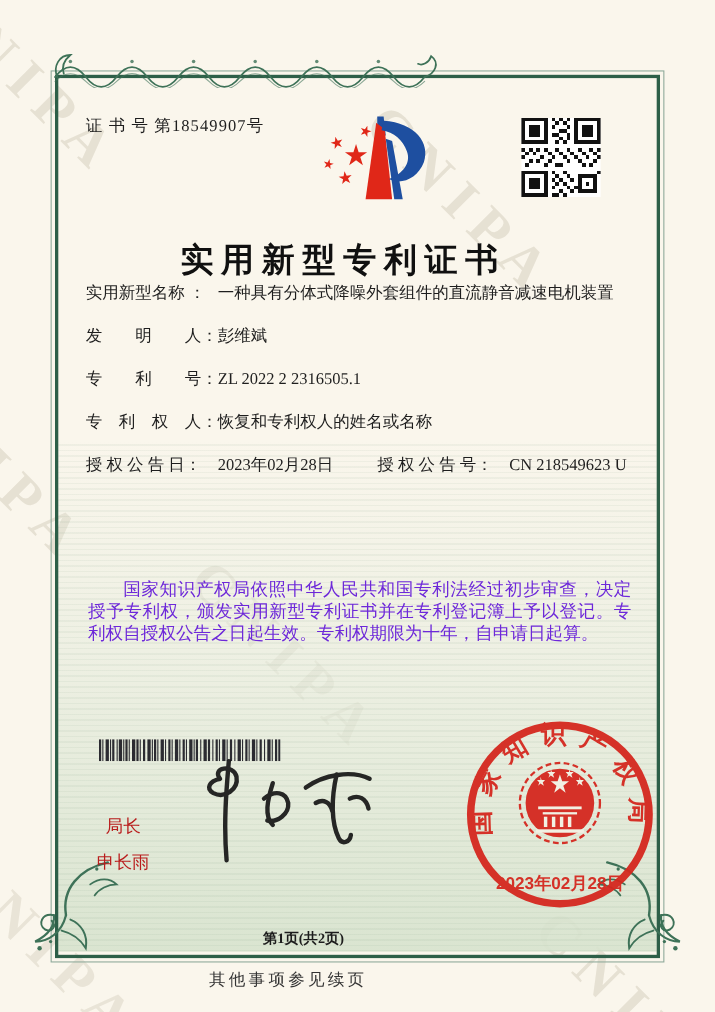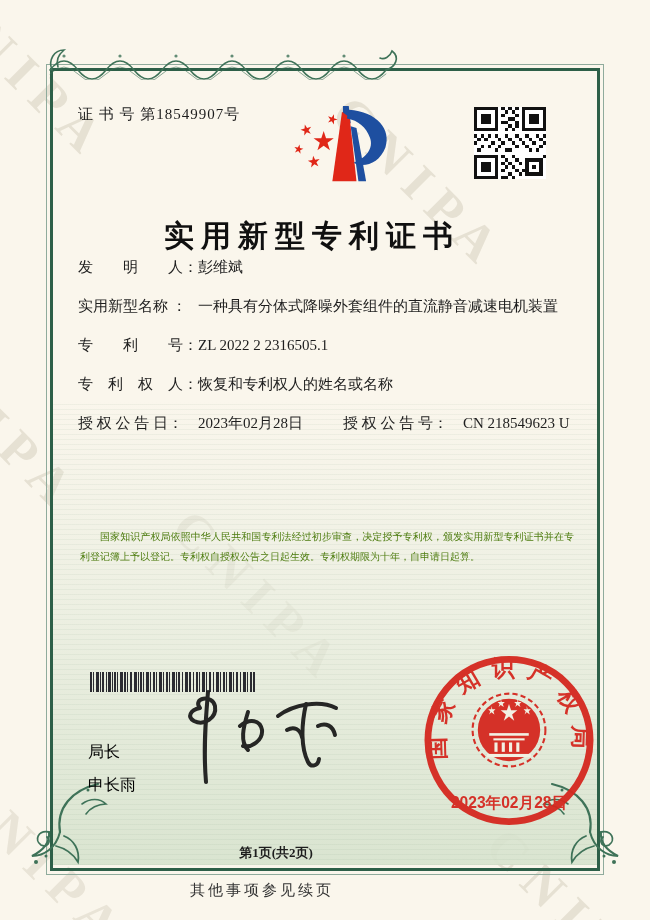--- a/index.html
+++ b/index.html
@@ -72,29 +72,29 @@
   .fields{
     position:absolute;left:78px;top:258px;width:510px;
     font-size:15px;line-height:18px;white-space:nowrap;color:#1e1e1e;
   }
   .row{margin-bottom:21px;}
   .row .label{display:inline-block;min-width:120px;white-space:pre;}
   .row .value{white-space:pre;}
   .row-double .pair2{margin-left:40px;}
   .paras{
     position:absolute;left:80px;top:527px;width:494px;
-    font-size:10px;line-height:20px;color:#4d7c0f;
+    font-size:16px;line-height:20px;color:#6d28d9;
     text-align:justify;
   }
   .paras p{margin:0;text-indent:2em;}
   .barcode{position:absolute;left:90px;top:672px;}
   .signer{
     position:absolute;left:88px;top:735px;
     font-family:"Liberation Sans","DejaVu Sans",sans-serif;
-    font-size:16px;color:#000000;line-height:33px;
+    font-size:16px;color:#b91c1c;line-height:33px;text-align:center;
   }
   .signature{position:absolute;left:170px;top:686px;}
   .seal{position:absolute;left:420px;top:652px;opacity:.95;}
   .page-no{
     position:absolute;left:50px;top:844px;width:452px;
     text-align:center;font-size:13px;font-weight:bold;color:#1d1d1d;
   }
   .note{
     position:absolute;left:0;top:881px;width:524px;
     text-align:center;font-size:15px;letter-spacing:3px;color:#333;
@@ -263,24 +263,24 @@
           <rect x="33" y="60" width="3" height="3"></rect>
         <path fill-rule="evenodd" d="M45,45h15v15H45zM48,48v9h9v-9z"></path>
           <rect x="51" y="51" width="3" height="3"></rect>
       </g>
     </svg>
 
     <h1 class="title">实用新型专利证书</h1>
 
     <div class="fields">
       <div class="row">
-        <span class="label">发　　明　　人：</span><span class="value">彭维斌</span>
+        <span class="label">实用新型名称 ：</span><span class="value">一种具有分体式降噪外套组件的直流静音减速电机装置</span>
       </div>
       <div class="row">
-        <span class="label">实用新型名称 ：</span><span class="value">一种具有分体式降噪外套组件的直流静音减速电机装置</span>
+        <span class="label">发　　明　　人：</span><span class="value">彭维斌</span>
       </div>
       <div class="row">
         <span class="label">专　　利　　号：</span><span class="value">ZL 2022 2 2316505.1</span>
       </div>
       <div class="row">
         <span class="label">专　利　权　人：</span><span class="value">恢复和专利权人的姓名或名称</span>
       </div>
       <div class="row row-double">
         <span class="pair1"><span class="label">授 权 公 告 日：</span><span class="value">2023年02月28日</span></span><span class="pair2"><span class="label">授 权 公 告 号：</span><span class="value">CN 218549623 U</span></span>
       </div>

